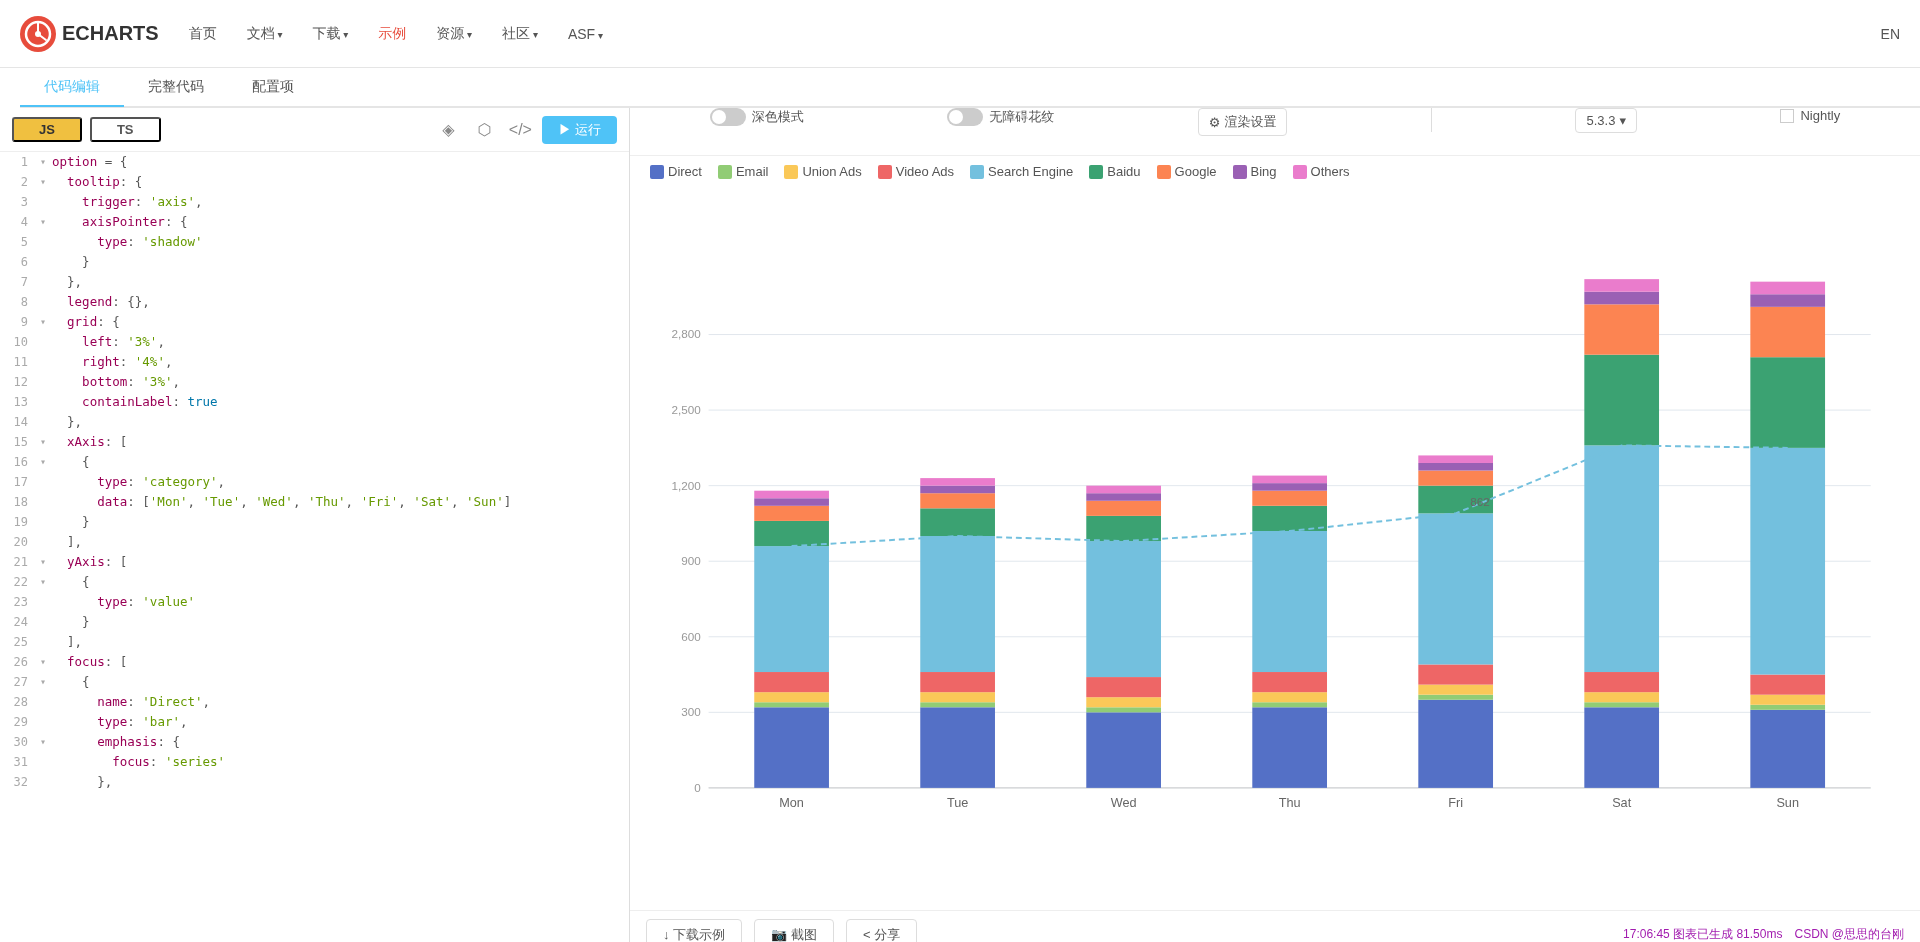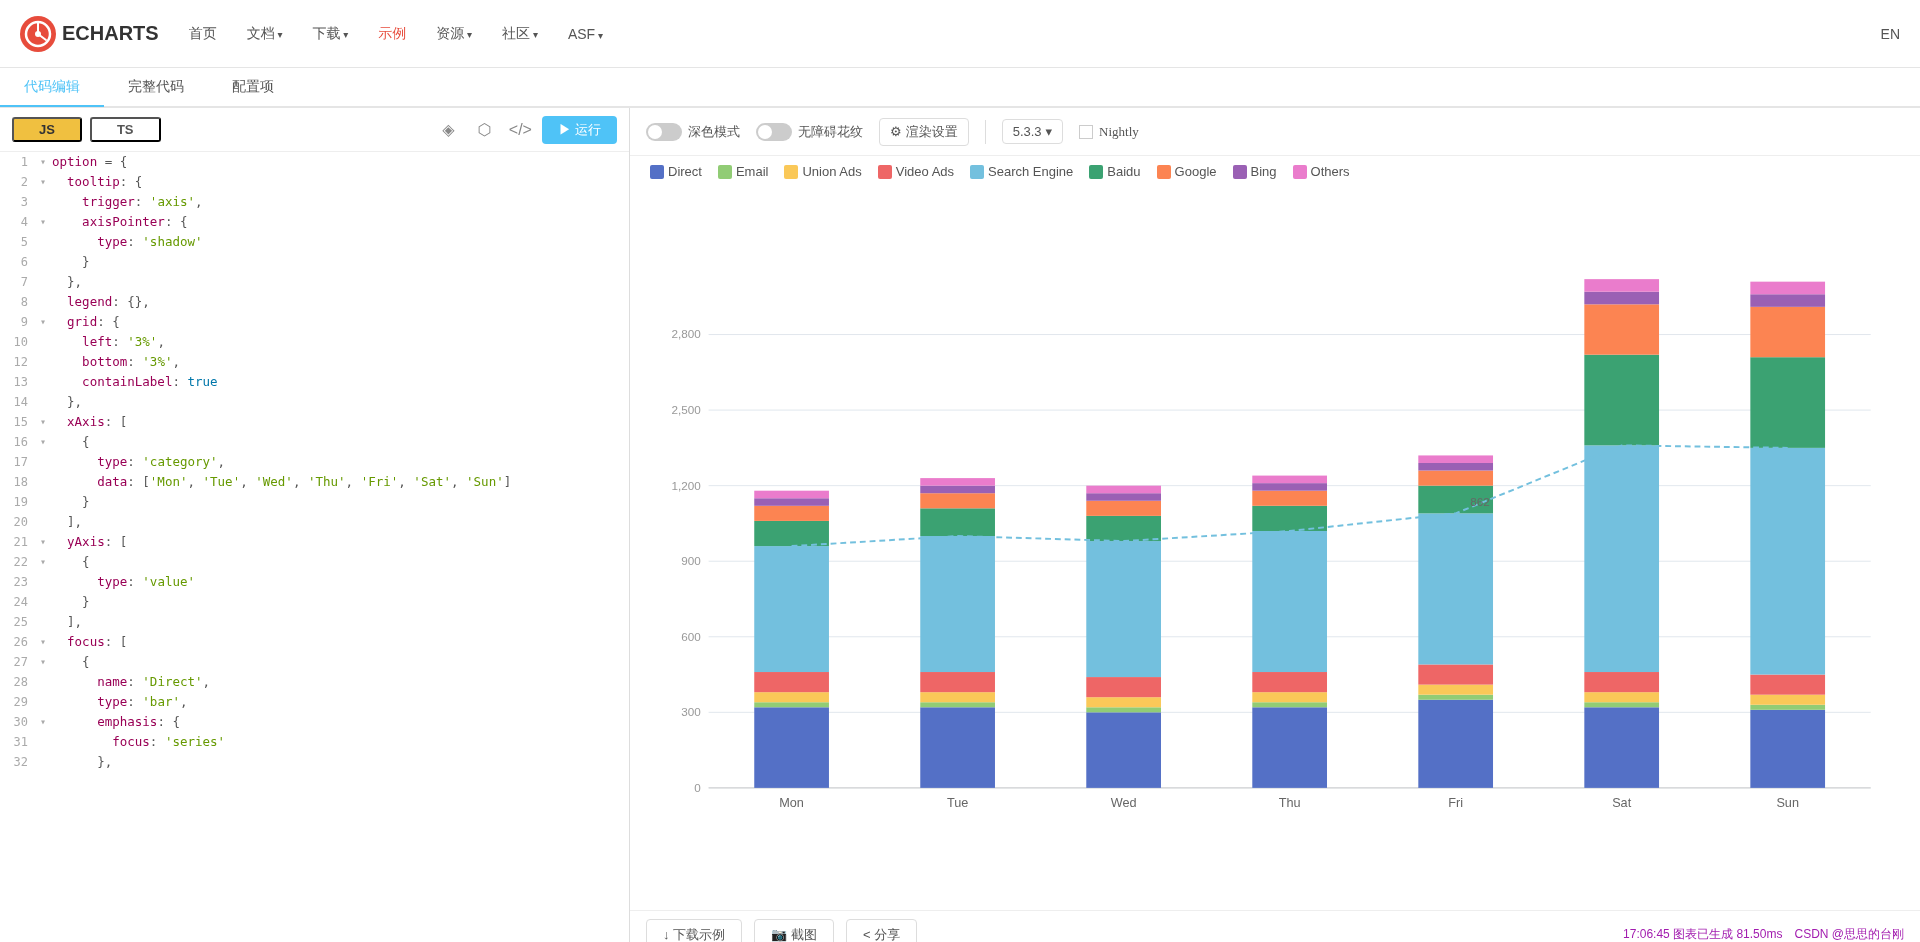--- a/index.html
+++ b/index.html
@@ -14,21 +14,21 @@
     .logo-icon { width: 36px; height: 36px; }
     .nav-item { color: #555; cursor: pointer; font-size: 14px; }
     .nav-item.active { color: #e74c3c; }
     .nav-item.has-arrow::after { content: ' ▾'; font-size: 10px; }
     .nav-spacer { flex: 1; }
     .nav-lang { color: #555; font-size: 14px; }
 
     
     .sub-tabs {
       display: flex; align-items: center; height: 40px;
-      border-bottom: 2px solid #e5e5e5; background: #fff;
+      border-bottom: 2px solid #e5e5e5; background: #fff; margin-left: 20px;
     }
     .sub-tab {
       padding: 0 24px; height: 100%; display: flex; align-items: center;
       cursor: pointer; color: #555; border-bottom: 2px solid transparent;
       margin-bottom: -2px; font-size: 14px;
     }
     .sub-tab.active { color: #4fc3f7; border-bottom: 2px solid #4fc3f7; }
 
     
     .main-layout { display: flex; height: calc(942px - 92px); }
@@ -72,42 +72,42 @@
     .prop { color: #905; }
     .bool { color: #07a; }
     .punct { color: #555; }
 
     
     .right-panel { flex: 1; display: flex; flex-direction: column; overflow: hidden; }
 
     
     .chart-toolbar {
       display: flex; align-items: center; height: 48px; background: #fff;
-      border-bottom: 1px solid #eee; padding: 0 16px; gap: 16px; flex-wrap: wrap;
+      border-bottom: 1px solid #eee; padding: 0 16px; gap: 16px; flex-wrap: wrap; flex-direction: column;
     }
     .toggle-group { display: flex; align-items: center; gap: 6px; font-size: 13px; color: #555; }
     .toggle-switch {
       width: 36px; height: 18px; background: #ccc; border-radius: 9px;
       position: relative; cursor: pointer;
     }
     .toggle-switch.off { background: #ccc; }
     .toggle-switch::after {
       content: ''; position: absolute; width: 14px; height: 14px;
       background: #fff; border-radius: 50%; top: 2px; left: 2px; transition: left 0.2s;
     }
     .divider-v { width: 1px; height: 24px; background: #ddd; }
     .render-btn {
       display: flex; align-items: center; gap: 4px; padding: 4px 10px;
       border: 1px solid #ddd; border-radius: 4px; cursor: pointer; color: #555; font-size: 13px;
     }
     .version-select {
       display: flex; align-items: center; gap: 4px; padding: 4px 10px;
       border: 1px solid #ddd; border-radius: 4px; cursor: pointer; color: #555; font-size: 13px;
     }
-    .nightly-group { display: flex; align-items: center; gap: 6px; font-size: 13px; color: #555; font-family: Liberation Serif, serif; }
+    .nightly-group { display: flex; align-items: center; gap: 6px; font-size: 13px; color: #555; }
     .checkbox { width: 14px; height: 14px; border: 1px solid #ccc; display: inline-block; }
 
     
     .chart-legend {
       display: flex; align-items: center; padding: 8px 20px; gap: 16px; flex-wrap: wrap;
       background: #fff;
     }
     .legend-item { display: flex; align-items: center; gap: 4px; font-size: 13px; color: #555; cursor: pointer; }
     .legend-dot { width: 14px; height: 14px; border-radius: 2px; }
 
@@ -217,20 +217,25 @@
         </div>
         <div class="code-line">
           <span class="line-num">9</span>
           <span class="line-arrow">▾</span>
           <span class="line-content"><span class="punct">  </span><span class="prop">grid</span><span class="punct">: {</span></span>
         </div>
         <div class="code-line">
           <span class="line-num">10</span>
           <span class="line-arrow"></span>
           <span class="line-content"><span class="punct">    </span><span class="prop">left</span><span class="punct">: </span><span class="str">'3%'</span><span class="punct">,</span></span>
+        </div>
+        <div class="code-line">
+          <span class="line-num">11</span>
+          <span class="line-arrow"></span>
+          <span class="line-content"><span class="punct">    </span><span class="prop">right</span><span class="punct">: </span><span class="str">'4%'</span><span class="punct">,</span></span>
         </div>
         <div class="code-line">
           <span class="line-num">12</span>
           <span class="line-arrow"></span>
           <span class="line-content"><span class="punct">    </span><span class="prop">bottom</span><span class="punct">: </span><span class="str">'3%'</span><span class="punct">,</span></span>
         </div>
         <div class="code-line">
           <span class="line-num">13</span>
           <span class="line-arrow"></span>
           <span class="line-content"><span class="punct">    </span><span class="prop">containLabel</span><span class="punct">: </span><span class="bool">true</span></span>

